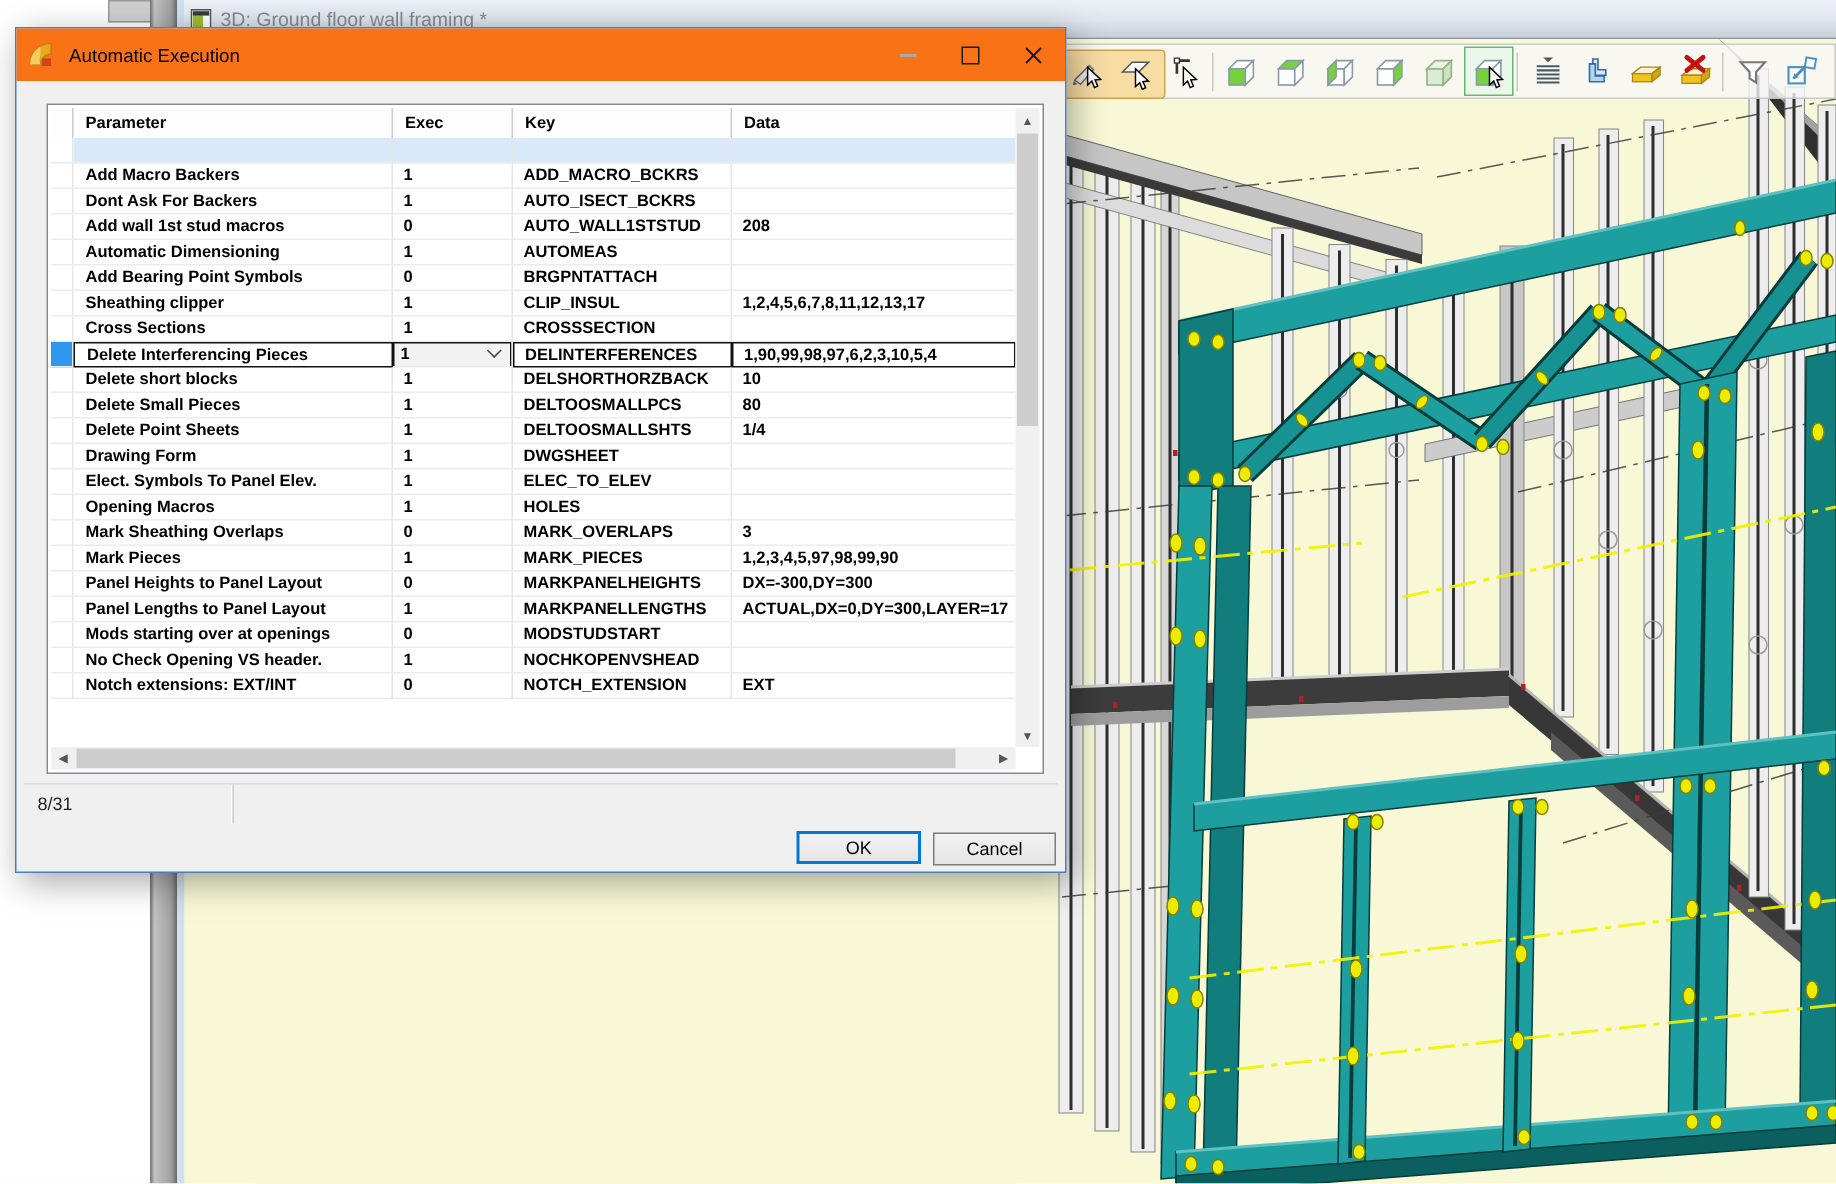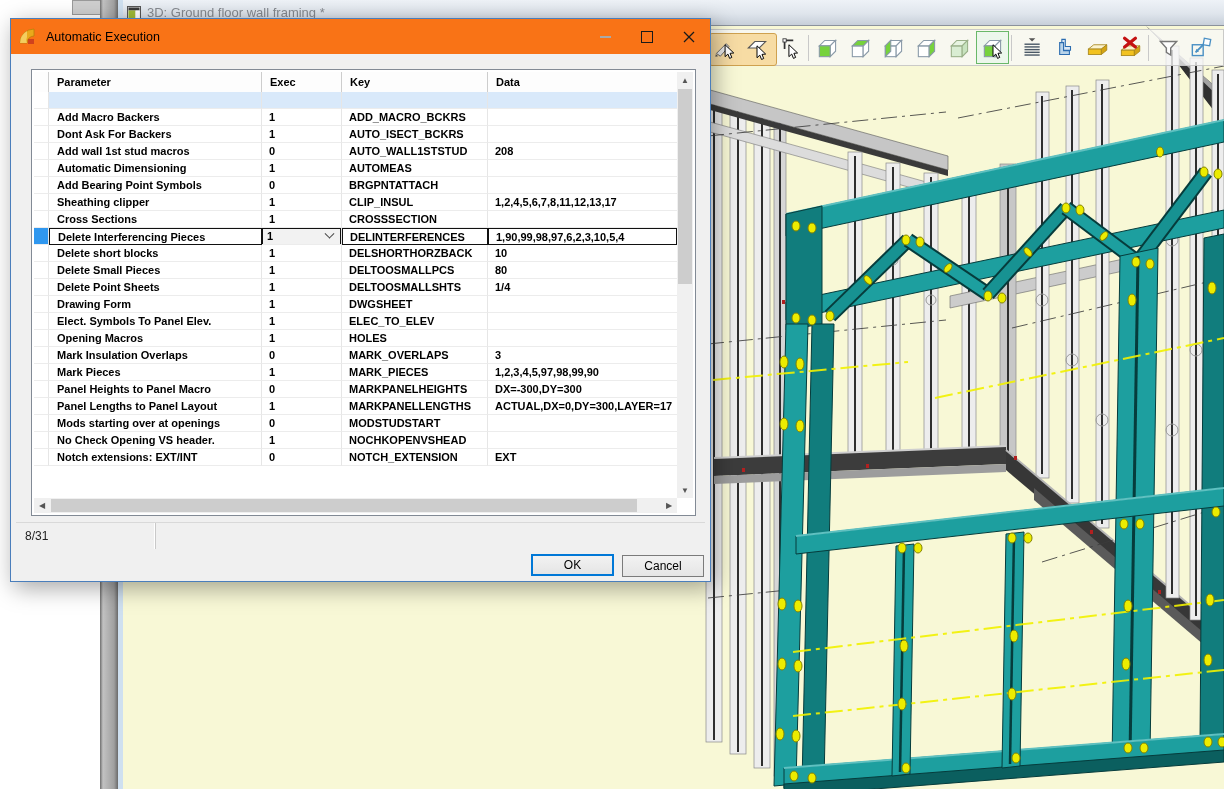--- a/index.html
+++ b/index.html
@@ -565,35 +565,35 @@
             </div>
             <div class="grow">
               <div class="gc c-sel"></div>
               <div class="gc c-param">Opening Macros</div>
               <div class="gc c-exec">1</div>
               <div class="gc c-key">HOLES</div>
               <div class="gc c-data"></div>
             </div>
             <div class="grow">
               <div class="gc c-sel"></div>
-              <div class="gc c-param">Mark Insulation Overlaps</div>
+              <div class="gc c-param">Mark Sheathing Overlaps</div>
               <div class="gc c-exec">0</div>
               <div class="gc c-key">MARK_OVERLAPS</div>
               <div class="gc c-data">3</div>
             </div>
             <div class="grow">
               <div class="gc c-sel"></div>
               <div class="gc c-param">Mark Pieces</div>
               <div class="gc c-exec">1</div>
               <div class="gc c-key">MARK_PIECES</div>
               <div class="gc c-data">1,2,3,4,5,97,98,99,90</div>
             </div>
             <div class="grow">
               <div class="gc c-sel"></div>
-              <div class="gc c-param">Panel Heights to Panel Macro</div>
+              <div class="gc c-param">Panel Heights to Panel Layout</div>
               <div class="gc c-exec">0</div>
               <div class="gc c-key">MARKPANELHEIGHTS</div>
               <div class="gc c-data">DX=-300,DY=300</div>
             </div>
             <div class="grow">
               <div class="gc c-sel"></div>
               <div class="gc c-param">Panel Lengths to Panel Layout</div>
               <div class="gc c-exec">1</div>
               <div class="gc c-key">MARKPANELLENGTHS</div>
               <div class="gc c-data">ACTUAL,DX=0,DY=300,LAYER=17</div>

